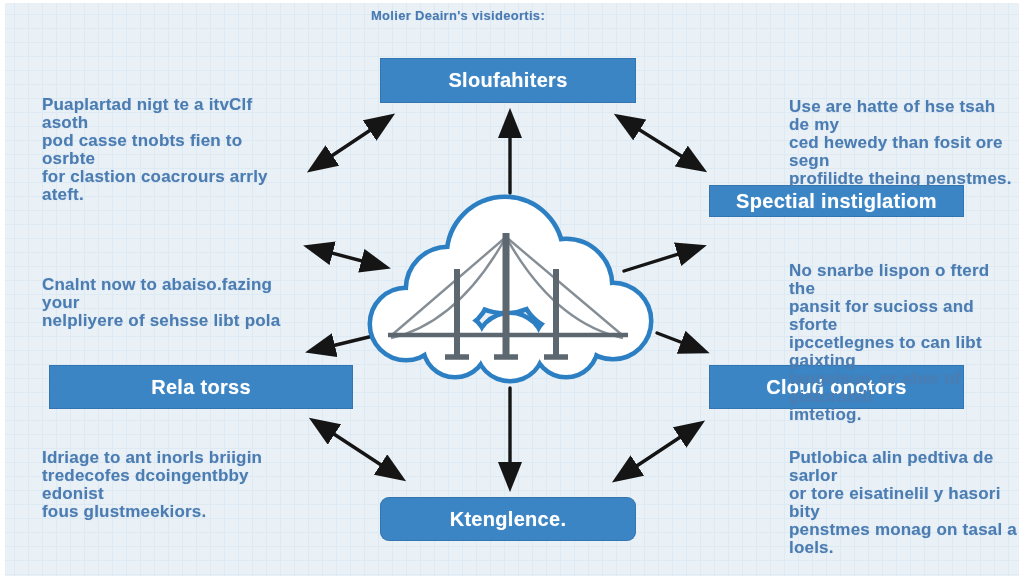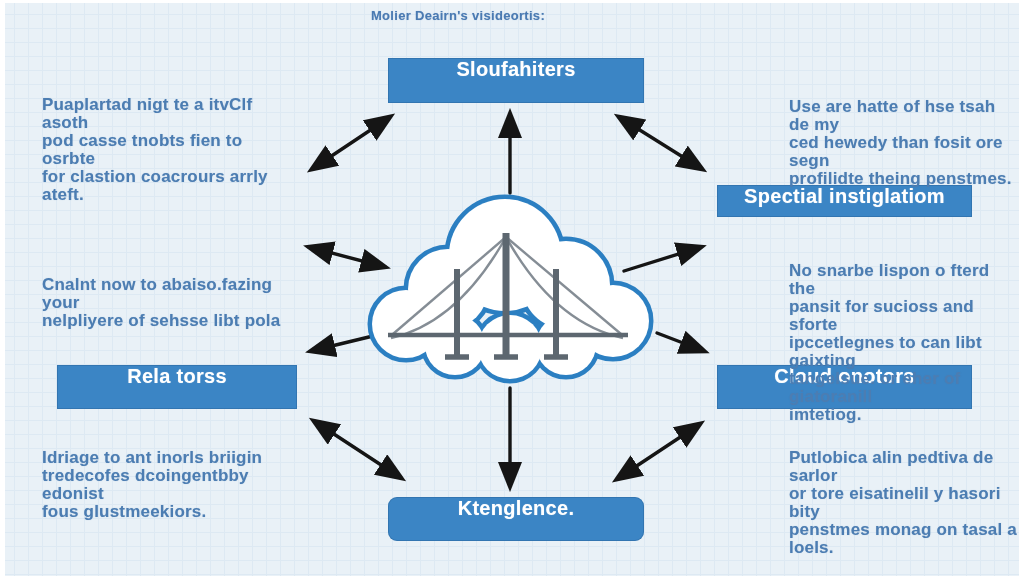--- a/index.html
+++ b/index.html
@@ -16,31 +16,30 @@
   .edge-l{left:0;top:0;width:5px;height:576px;}
   .edge-r{right:0;top:0;width:5px;height:576px;}
   .edge-t{left:0;top:0;width:1024px;height:3px;}
   .title{
     position:absolute;top:8px;left:0;width:916px;text-align:center;
     font-size:13px;font-weight:700;color:#4a7ab2;letter-spacing:.3px;
     text-shadow:0 0 1px rgba(74,122,178,.4);
   }
   .node{
     position:absolute;background:#3b85c5;color:#ffffff;
-    display:flex;justify-content:center;
+    display:flex;align-items:center;justify-content:center;
     font-weight:700;font-size:20px;letter-spacing:.3px;
     box-shadow:inset 0 0 0 1px rgba(35,90,140,.35);
     text-shadow:0 0 1px rgba(255,255,255,.45);
-    margin-left:8px;
   }
   .node-top{left:380px;top:58px;width:256px;height:45px;}
   .node-bottom{left:380px;top:497px;width:256px;height:44px;border-radius:9px;}
   .node-ul{left:49px;top:185px;width:258px;height:44px;}
   .node-ur{left:709px;top:185px;width:255px;height:32px;}
-  .node-ll{left:49px;top:365px;width:240px;height:44px;}
+  .node-ll{left:49px;top:365px;width:304px;height:44px;}
   .node-lr{left:709px;top:365px;width:255px;height:44px;}
   .note{
     position:absolute;font-size:17px;line-height:18px;font-weight:600;
     color:#4c7db2;white-space:pre-line;letter-spacing:.2px;
     text-shadow:0 0 1px rgba(76,125,178,.35);
   }
   .note-tl{left:42px;top:96px;width:250px;}
   .note-tr{left:789px;top:98px;width:228px;}
   .note-ml{left:42px;top:276px;width:250px;}
   .note-mr{left:789px;top:262px;width:228px;}

